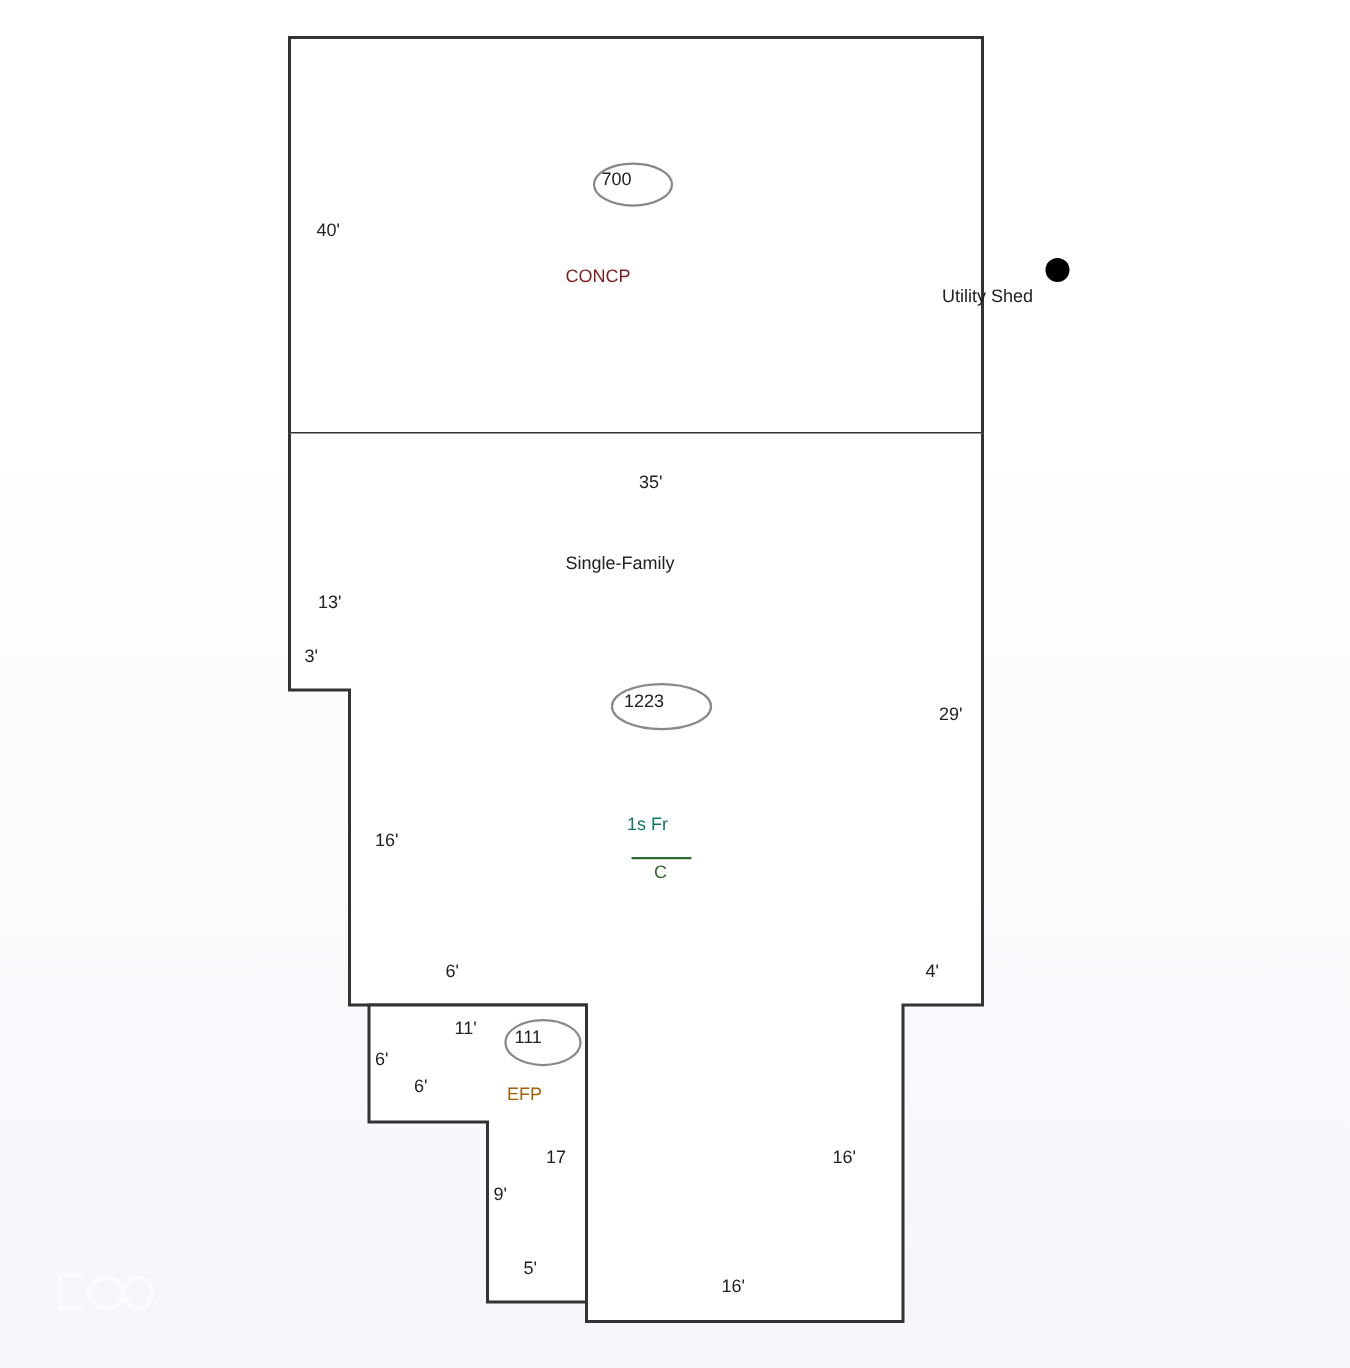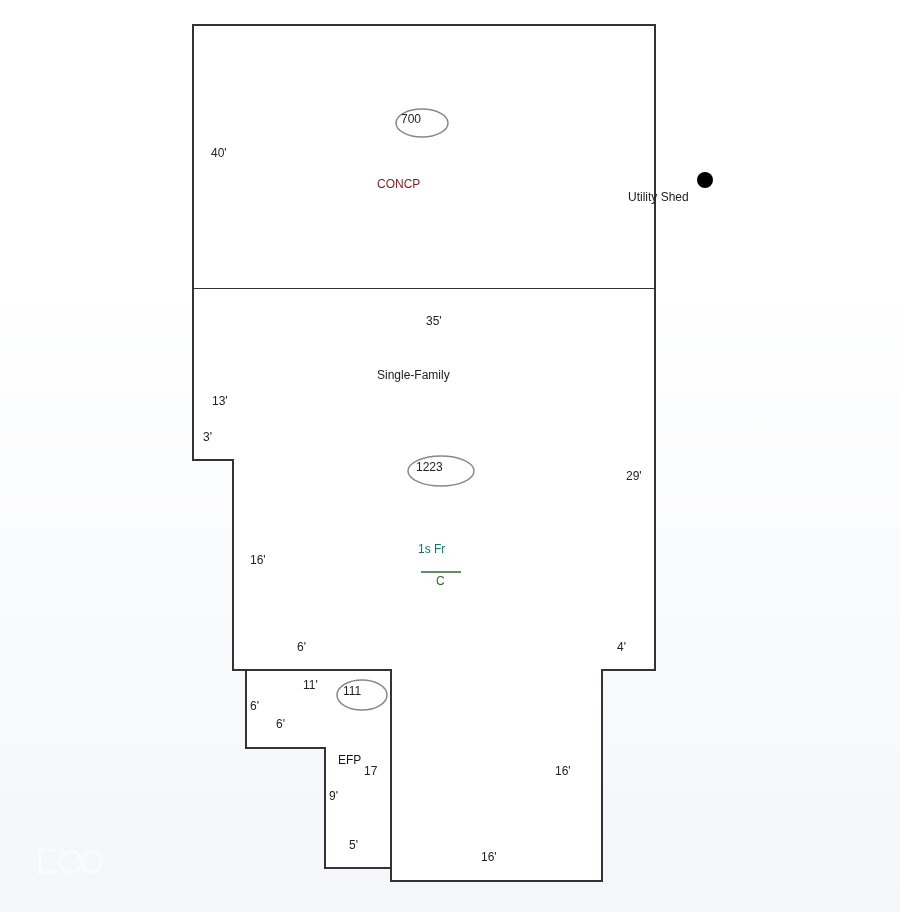--- a/index.html
+++ b/index.html
@@ -49,21 +49,21 @@
   <span style="position:absolute;left:418px;top:542px;color:#0f766e;">1s Fr</span>
   <span style="position:absolute;left:436px;top:574px;color:#2e6b2e;">C</span>
   <span style="position:absolute;left:250px;top:553px;">16'</span>
   <span style="position:absolute;left:297px;top:640px;">6'</span>
   <span style="position:absolute;left:617px;top:640px;">4'</span>
 
   <span style="position:absolute;left:303px;top:678px;">11'</span>
   <span style="position:absolute;left:343px;top:684px;">111</span>
   <span style="position:absolute;left:250px;top:699px;">6'</span>
   <span style="position:absolute;left:276px;top:717px;">6'</span>
-  <span style="position:absolute;left:338px;top:753px;color:#0f172a;">EFP</span>
+  <span style="position:absolute;left:338px;top:722px;color:#a16207;">EFP</span>
   <span style="position:absolute;left:364px;top:764px;">17</span>
   <span style="position:absolute;left:555px;top:764px;">16'</span>
   <span style="position:absolute;left:329px;top:789px;">9'</span>
   <span style="position:absolute;left:349px;top:838px;">5'</span>
   <span style="position:absolute;left:481px;top:850px;">16'</span>
 </div>
 
 <svg class="wm" width="70" height="40" viewBox="0 0 70 40" style="left:36px;top:842px;">
   <path d="M4 8 H20 M4 8 V30 H20" stroke="#fff" stroke-width="3" fill="none"></path>
   <path d="M22 20 C30 6, 42 6, 46 20 C50 34, 62 34, 66 20 C62 6, 50 6, 46 20 C42 34, 30 34, 22 20" stroke="#fff" stroke-width="3" fill="none"></path>

